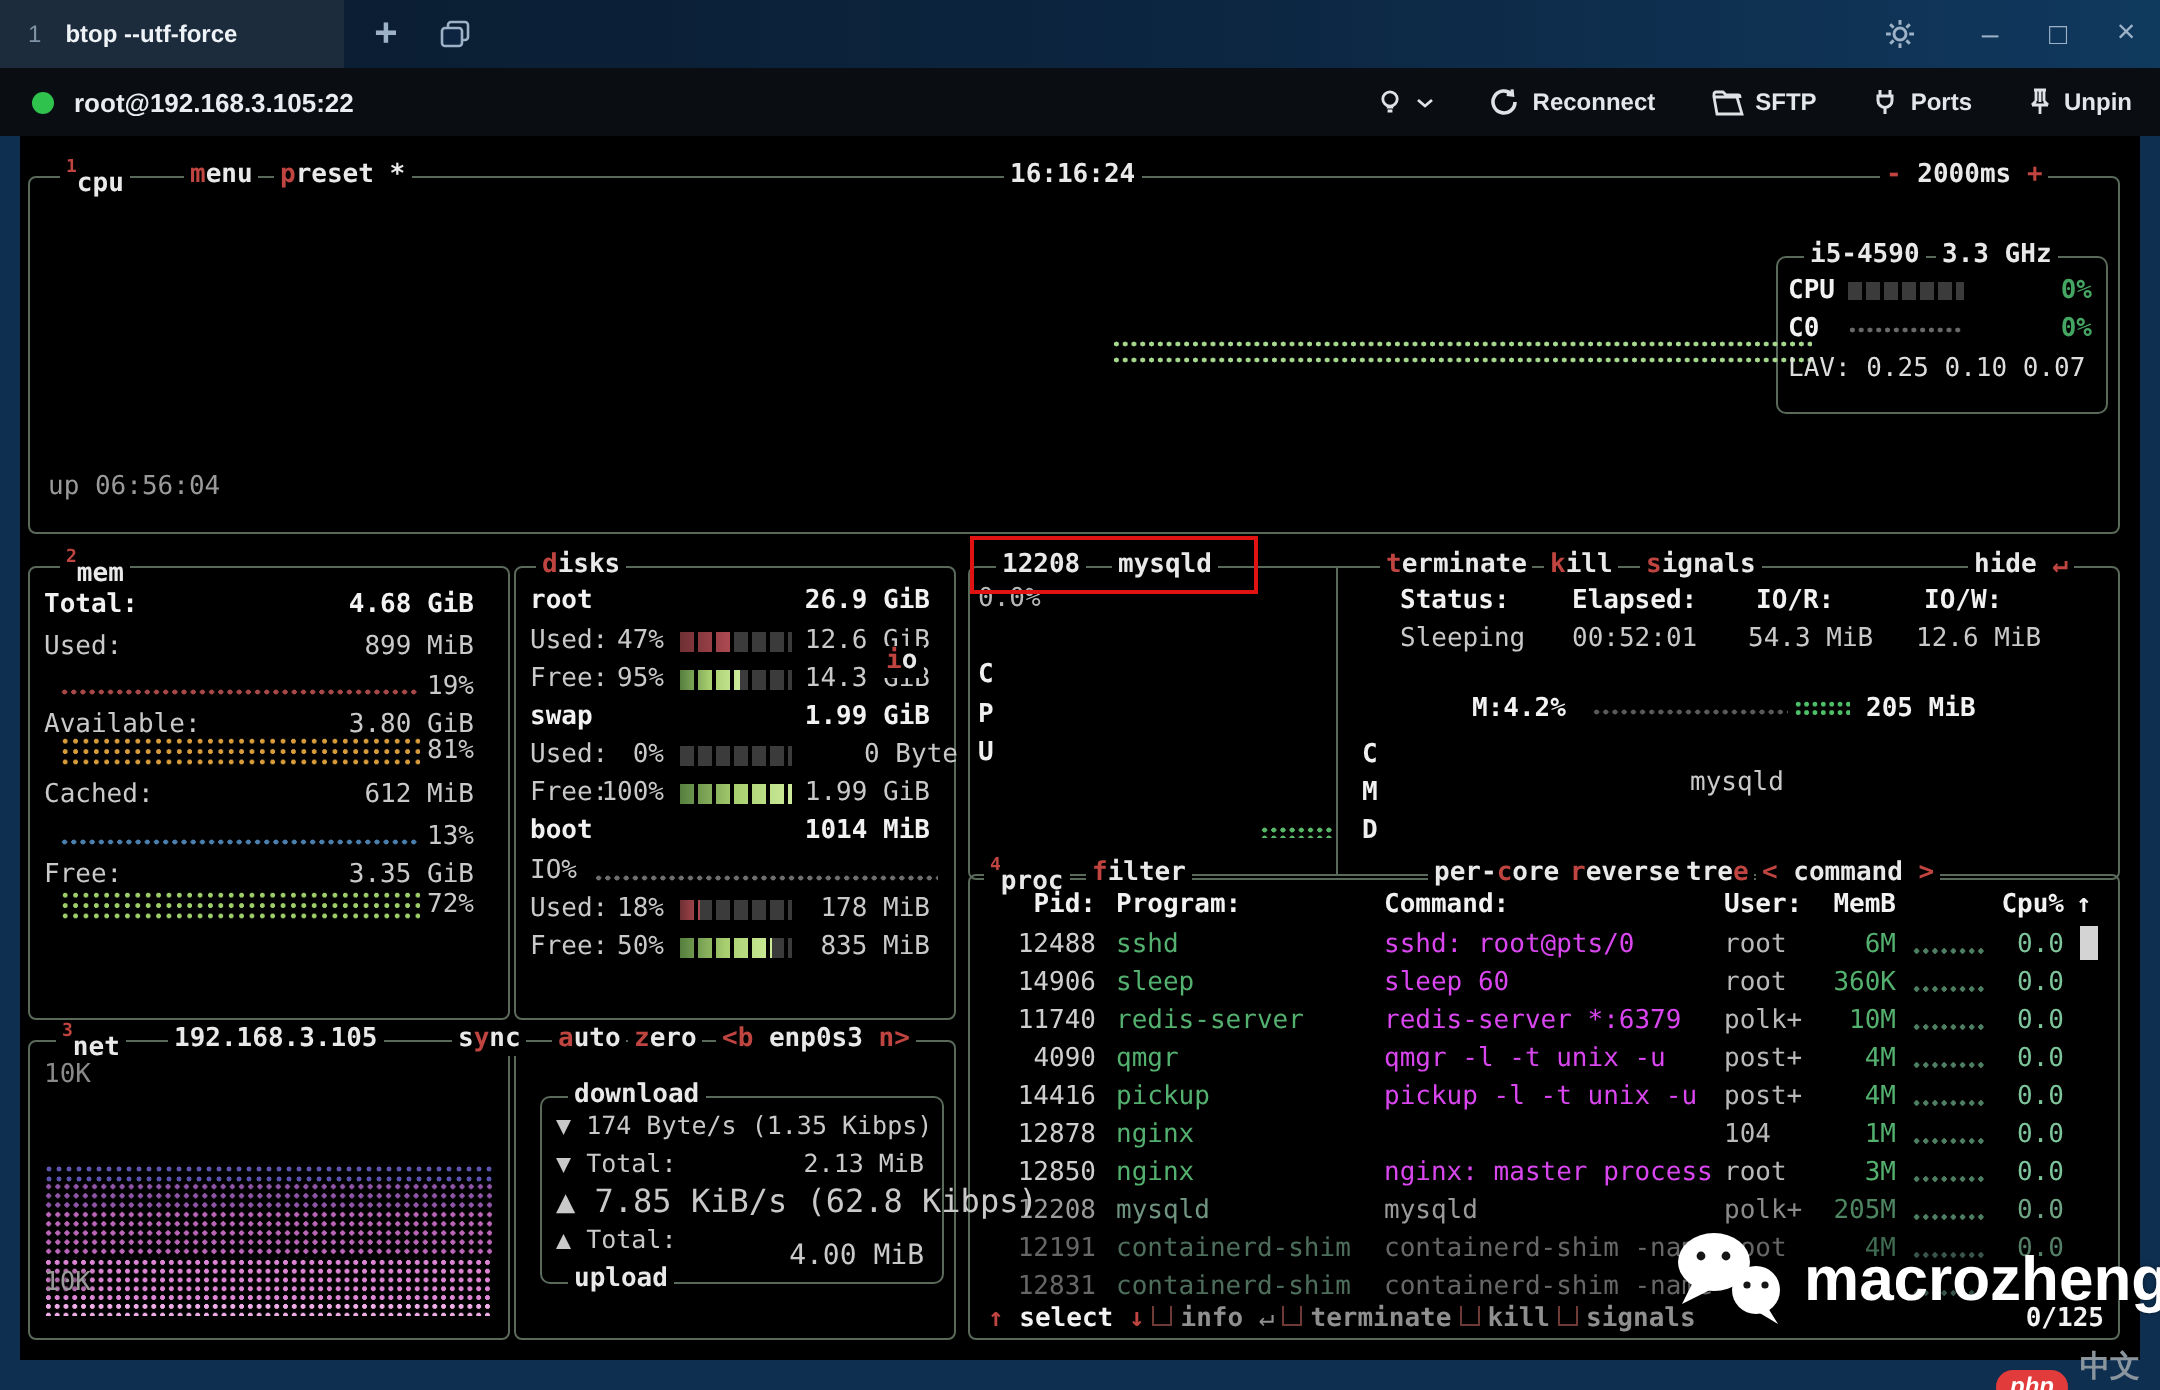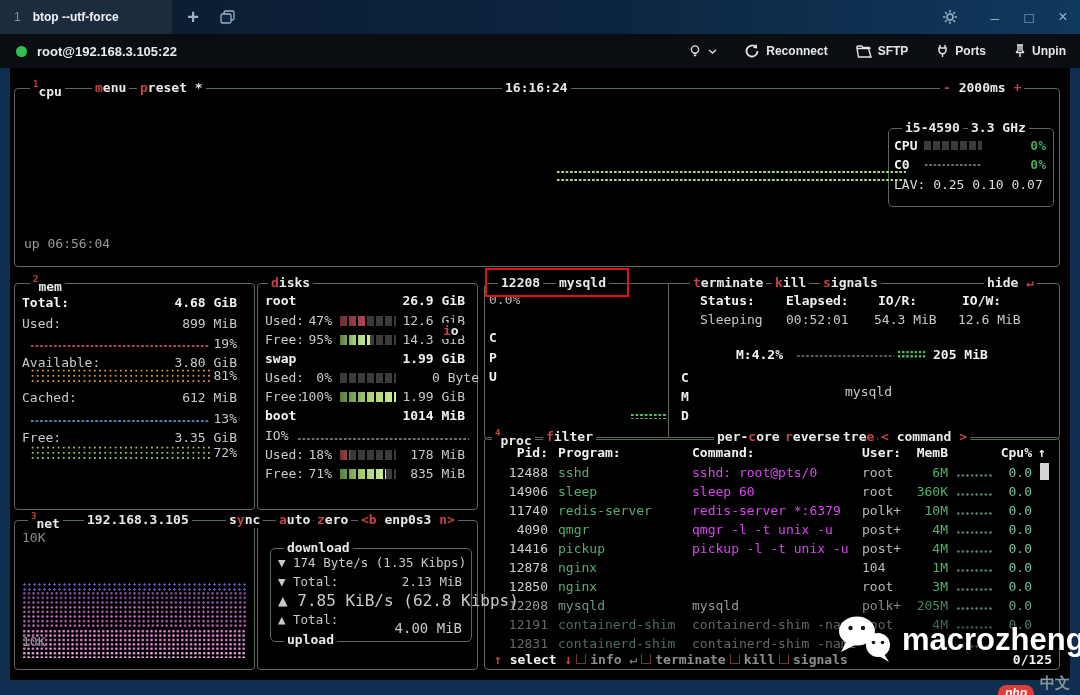--- a/index.html
+++ b/index.html
@@ -223,21 +223,21 @@
 <span class="ln b tar" style="left:345px;top:408px;width:120px;">1014 MiB</span>
 <span class="ln" style="left:265px;top:428px;">IO%</span>
 <div class="dots" style="left:297px;top:437px;width:172px;height:4px;--dc:#6f6f6f;background-size:4.6px 4px;"></div>
 <span class="ln" style="left:265px;top:447px;">Used:</span>
 <span class="ln tar" style="left:300px;top:447px;width:32px;">18%</span>
 <div class="meter" style="left:340px;top:450px;width:56px;">
     <i class="fillr" style="width:18%"></i>
   </div>
 <span class="ln tar" style="left:398px;top:447px;width:67px;">178 MiB</span>
 <span class="ln" style="left:265px;top:466px;">Free:</span>
-<span class="ln tar" style="left:300px;top:466px;width:32px;">71%</span>
+<span class="ln tar" style="left:300px;top:466px;width:32px;">50%</span>
 <div class="meter" style="left:340px;top:469px;width:56px;">
     <i class="fillg" style="width:82%"></i>
   </div>
 <span class="ln tar" style="left:398px;top:466px;width:67px;">835 MiB</span>
 
 <div class="bx" style="left:484px;top:283px;width:574px;height:155px;"></div>
 <div style="position:absolute;left:668px;top:284px;width:0;height:153px;border-left:1px solid #59695a;z-index:2;"></div>
 <span class="bl" style="left:498px;top:275px;">12208</span>
 <span class="bl" style="left:556px;top:275px;">mysqld</span>
 <span class="bl" style="left:690px;top:275px;"><span class="red">t</span><span>erminate</span></span>
@@ -334,20 +334,21 @@
       <span class="c pid">12878</span>
       <span class="c prog">nginx</span>
       <span class="c user">104</span>
       <span class="c mem">1M</span>
       <span class="c dotln dots"></span>
       <span class="c cpu">0.0</span>
     </div>
     <div class="prow r6">
       <span class="c pid">12850</span>
       <span class="c prog">nginx</span>
+      <span class="c cmd">nginx: master process</span>
       <span class="c user">root</span>
       <span class="c mem">3M</span>
       <span class="c dotln dots"></span>
       <span class="c cpu">0.0</span>
     </div>
     <div class="prow r7">
       <span class="c pid">12208</span>
       <span class="c prog">mysqld</span>
       <span class="c cmd">mysqld</span>
       <span class="c user">polk+</span>

